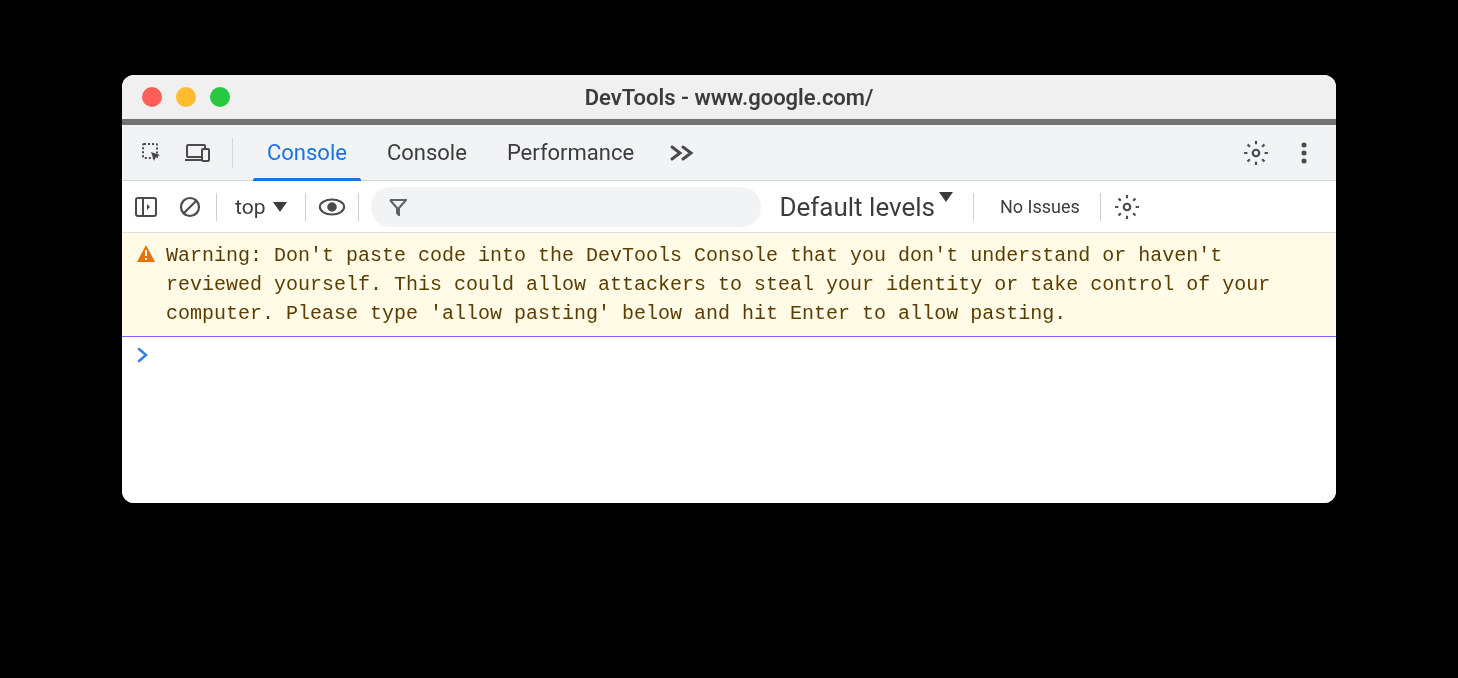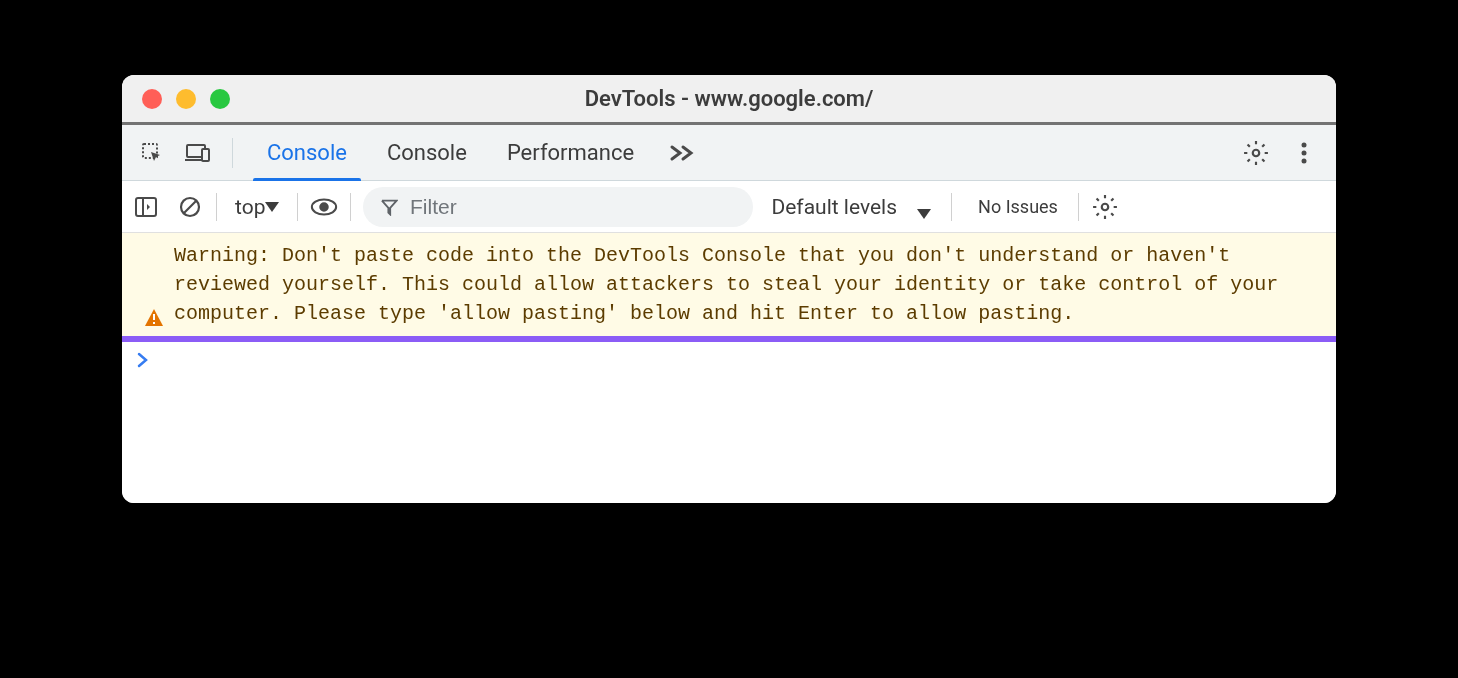--- a/index.html
+++ b/index.html
@@ -23,21 +23,21 @@
       border-radius: 12px;
       overflow: hidden;
       box-shadow: 0 10px 40px rgba(0,0,0,0.5);
     }
     .titlebar {
       height: 50px;
       background: #f0f0f0;
       display: flex;
       align-items: center;
       position: relative;
-      border-bottom: 3px solid #737373;
+      border-bottom: 6px solid #737373;
     }
     .traffic-lights {
       display: flex;
       gap: 14px;
       margin-left: 20px;
     }
     .traffic-light {
       width: 20px;
       height: 20px;
       border-radius: 50%;
@@ -134,20 +134,21 @@
     }
     .toolbar .sep {
       width: 1px;
       height: 28px;
       background: #d0d0d0;
       margin: 0 12px;
     }
     .context-select {
       display: flex;
       align-items: center;
+      gap: 8px;
       font-size: 21px;
       color: #3c3c3c;
       cursor: pointer;
       padding: 0 6px;
     }
     .filter-box {
       display: flex;
       align-items: center;
       background: #f1f3f4;
       border-radius: 22px;
@@ -162,42 +163,42 @@
       outline: none;
       font-size: 21px;
       color: #3c3c3c;
       width: 100%;
     }
     .filter-box input::placeholder {
       color: #70757a;
     }
     .levels {
       display: flex;
-      align-items: flex-end;
-      gap: 20px;
-      font-size: 21px;
+      align-items: flex-start;
+      gap: 4px;
+      font-size: 26px;
       color: #3c3c3c;
       cursor: pointer;
       margin-left: 18px;
     }
     .issues {
       font-size: 18px;
       color: #3c3c3c;
       margin-left: 14px;
     }
     .console-body {
       background: #fff;
       min-height: 270px;
     }
     .warning-row {
       display: flex;
-      align-items: flex-end;
+      align-items: flex-start;
       background: #fffbe6;
-      border-bottom: 6px solid #8b5cf6;
-      padding: 8px 22px;
+      border-bottom: 1px solid #8b5cf6;
+      padding: 8px 14px;
       gap: 10px;
     }
     .warning-icon {
       flex-shrink: 0;
       margin-top: 3px;
     }
     .warning-text {
       font-family: Menlo, Monaco, "Courier New", monospace;
       font-size: 20px;
       line-height: 1.45;
@@ -299,21 +300,20 @@
       <svg width="30" height="20" viewBox="0 0 30 20" fill="none" stroke="currentColor" stroke-width="2.2">
         <ellipse cx="15" cy="10" rx="13" ry="8"></ellipse>
         <circle cx="15" cy="10" r="4" fill="currentColor"></circle>
       </svg>
     </div>
     <div class="sep"></div>
     <div class="filter-box">
       <svg width="18" height="18" viewBox="0 0 18 18" fill="none" stroke="#5f6368" stroke-width="2">
         <polyline points="1,2 17,2 10,10 10,17 8,15 8,10 1,2"></polyline>
       </svg>
-      <input type="text" placeholder="Filter" style="">
     </div>
     <div class="levels">
       <span>Default levels</span>
       <svg width="14" height="10" viewBox="0 0 14 10">
         <polygon points="0,0 14,0 7,10" fill="#3c3c3c"></polygon>
       </svg>
     </div>
     <div class="sep" style="margin-left:20px"></div>
     <div class="issues">No Issues</div>
     <div class="sep" style="margin-left:20px"></div>

